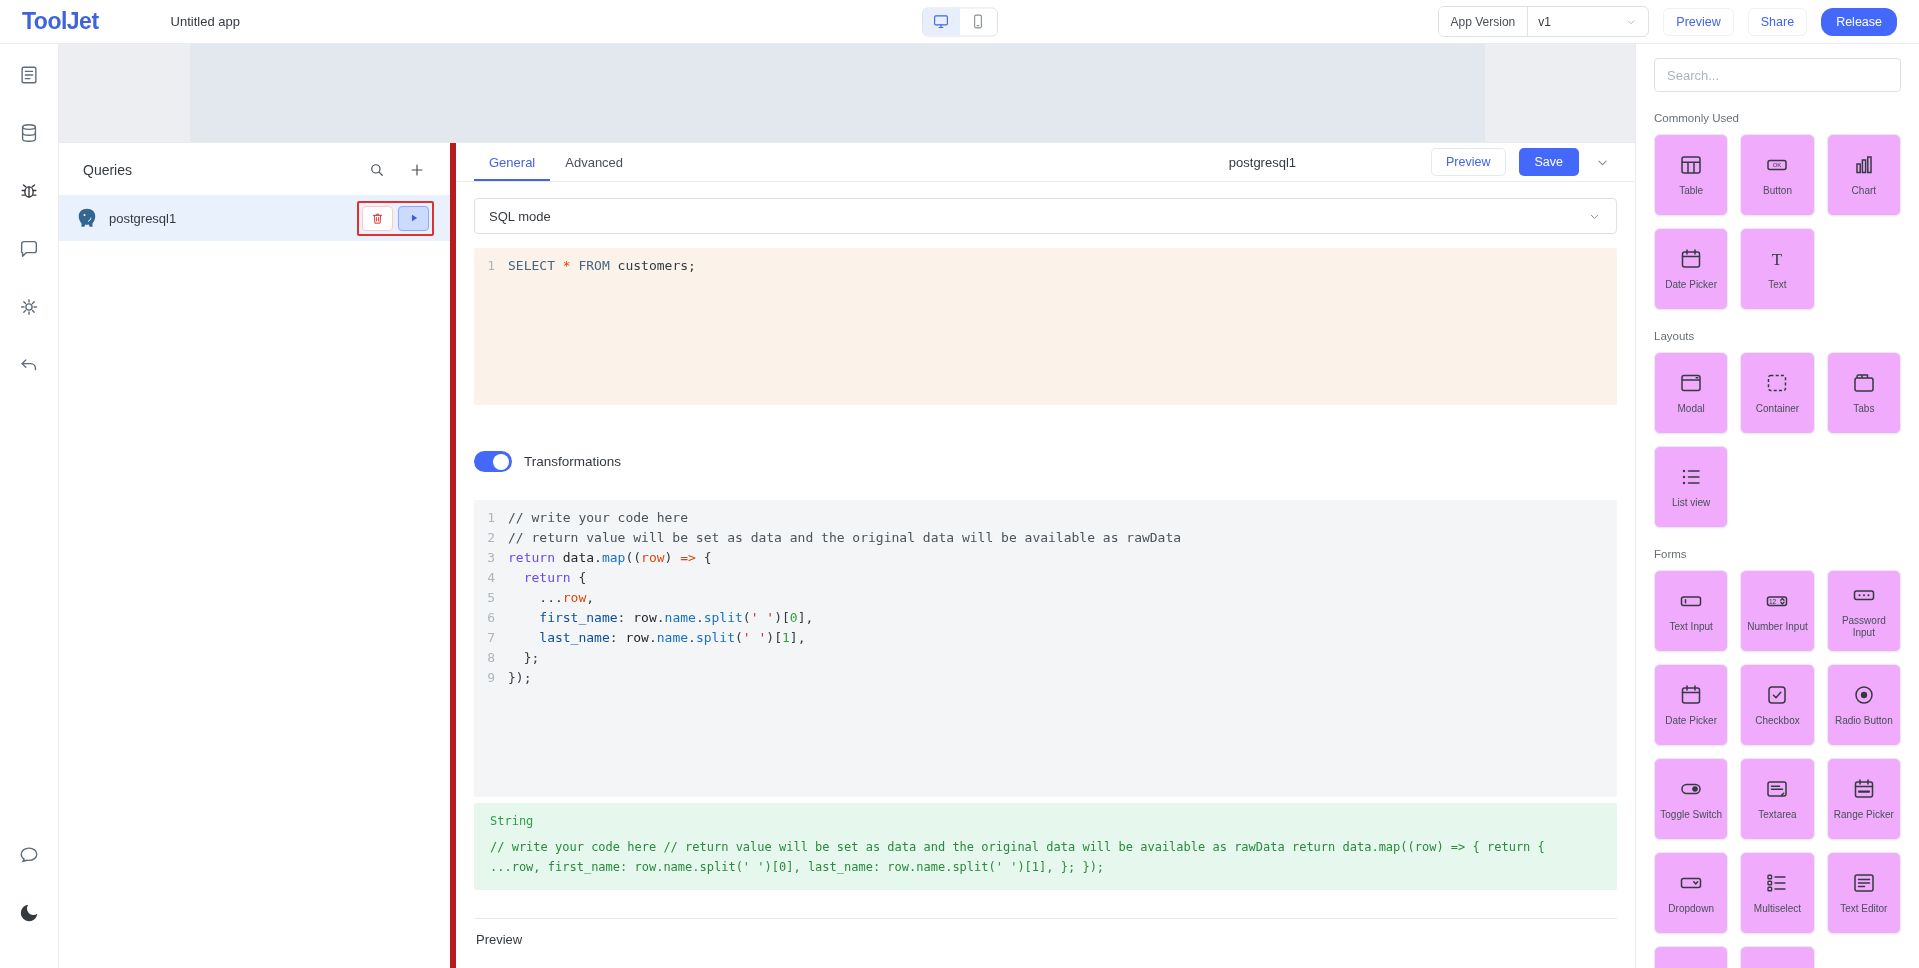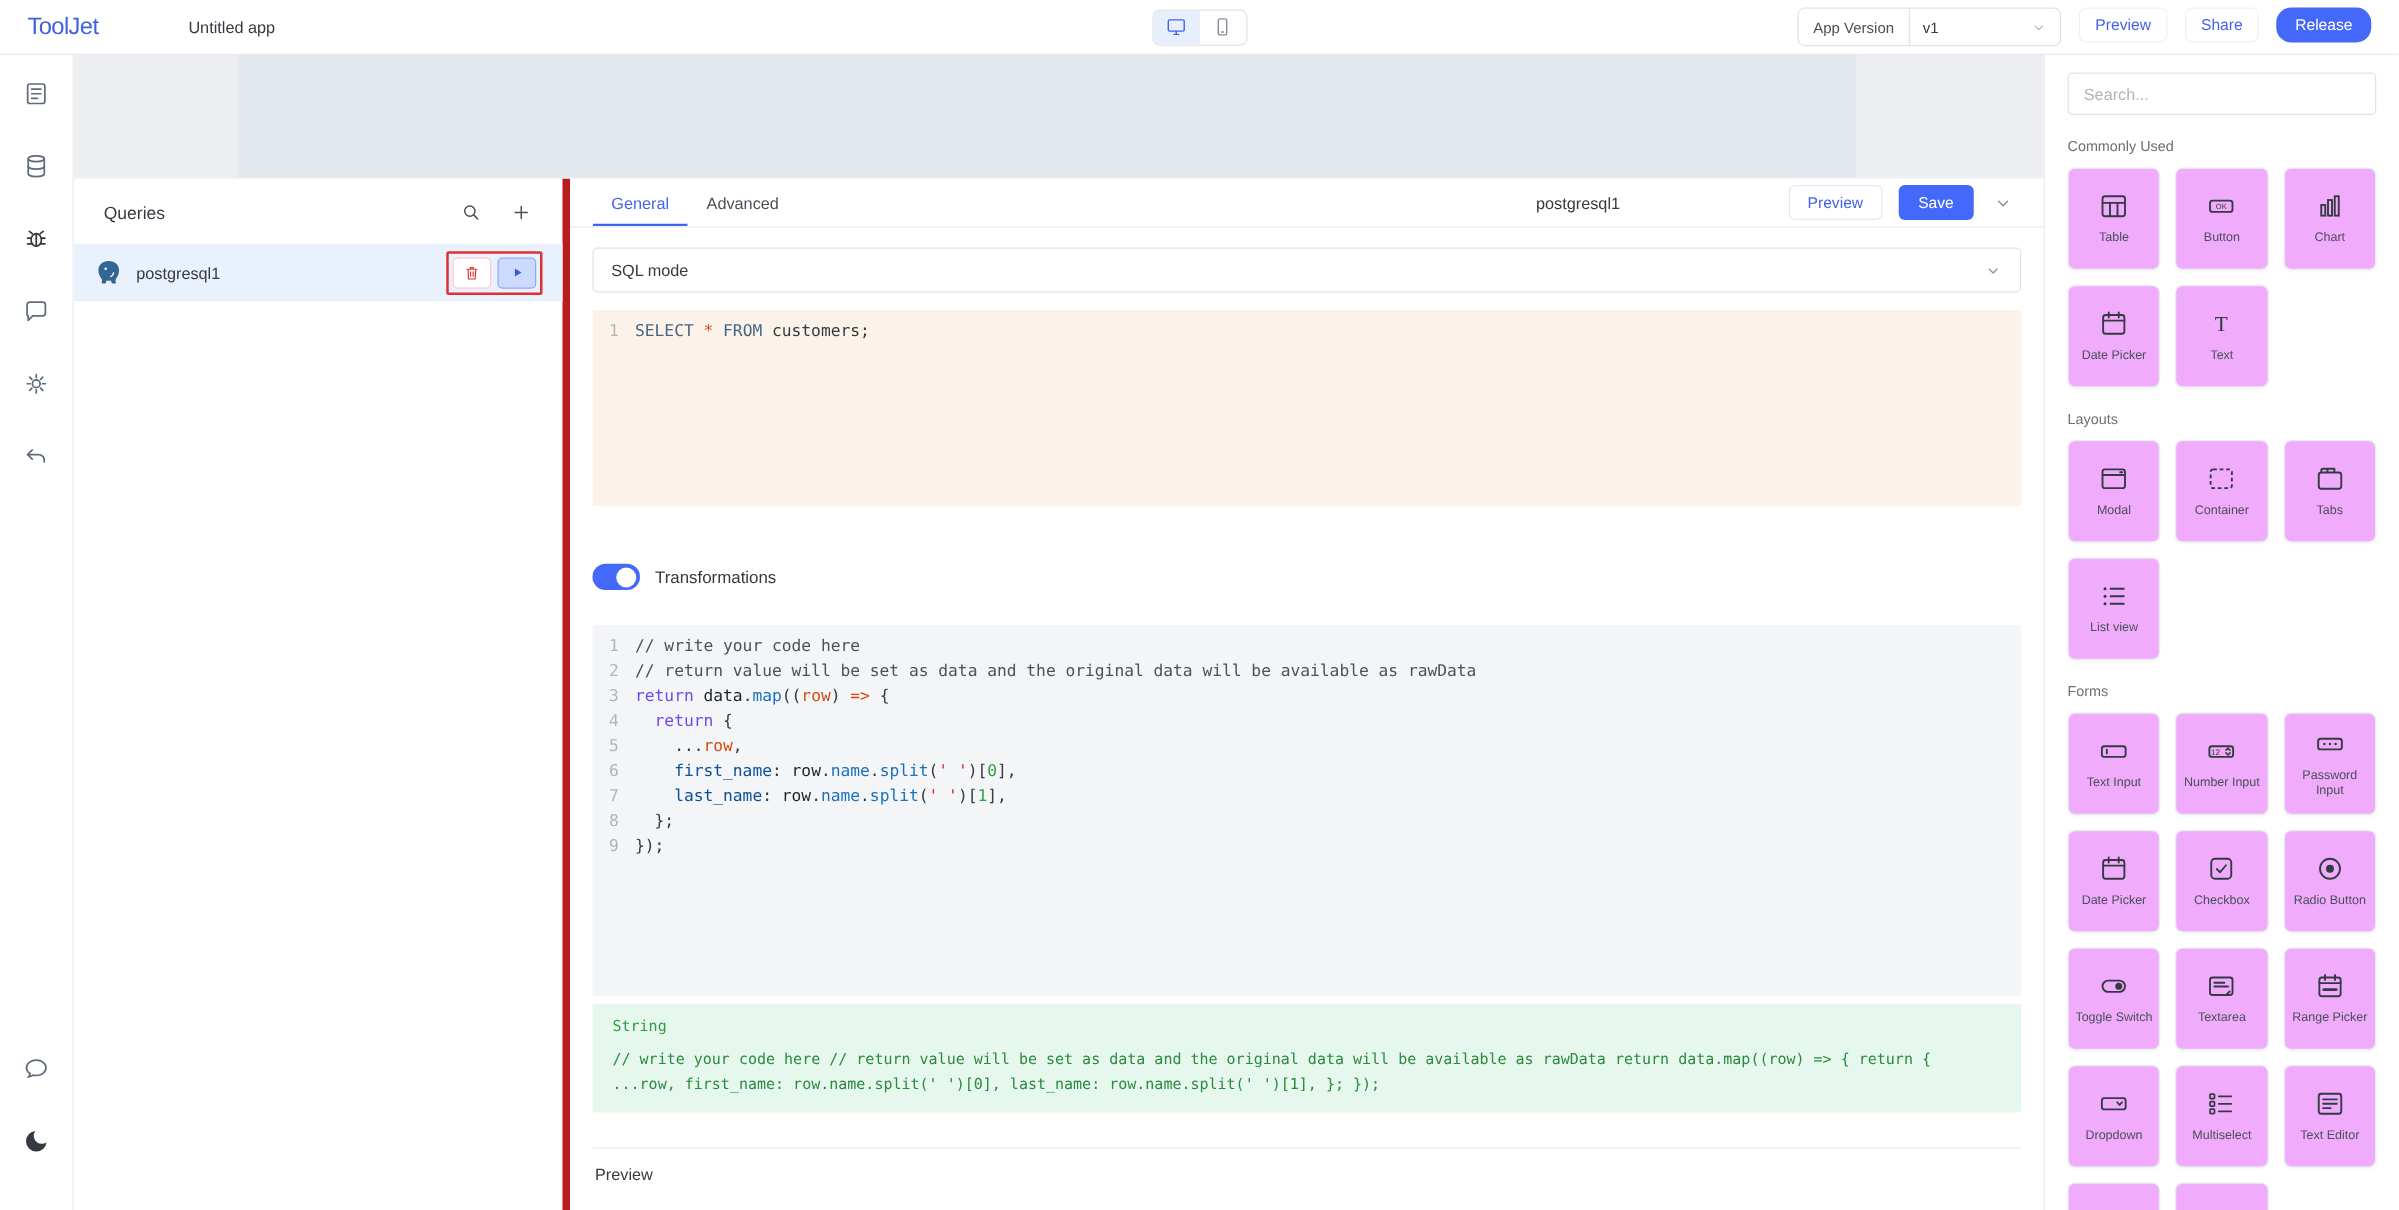--- a/index.html
+++ b/index.html
@@ -4,26 +4,26 @@
 <style>
   *{box-sizing:border-box;margin:0;padding:0}
   html,body{width:1919px;height:968px;overflow:hidden}
   body{font-family:"Liberation Sans",sans-serif;font-size:13px;color:#1f2937;background:#fff}
   button{font-family:inherit;border:none;background:none;cursor:pointer;color:inherit}
   input{font-family:inherit;outline:none}
   svg.ic{display:block}
 
   
   .header{height:44px;display:flex;align-items:center;border-bottom:1px solid #e9ecef;padding:0 22px;position:relative;background:#fff;z-index:5}
-  .logo{font-size:19px;font-weight:400;color:#3e63dd;letter-spacing:-.5px}
+  .logo{font-size:23px;font-weight:700;color:#3e63dd;letter-spacing:-.5px}
   .app-name{margin-left:72px;font-size:13px;color:#343a40}
   .device-toggle{position:absolute;left:50%;top:50%;transform:translate(-50%,-50%);display:flex;border:1px solid #dee2e6;border-radius:6px;overflow:hidden}
   .device-btn{width:37px;height:27px;display:flex;align-items:center;justify-content:center;color:#868e96;background:#fff}
   .device-btn.active{background:#e7effd;color:#4263eb}
-  .header-right{margin-left:auto;display:flex;align-items:flex-start;gap:14px}
+  .header-right{margin-left:auto;display:flex;align-items:center;gap:14px}
   .version-group{display:flex;align-items:stretch;border:1px solid #dee2e6;border-radius:6px;height:31px;overflow:hidden}
   .version-label{padding:0 12px;font-size:12px;color:#495057;border-right:1px solid #dee2e6;display:flex;align-items:center;background:#fff}
   .version-select{display:flex;align-items:center;padding:0 10px;font-size:12px;color:#343a40;width:120px;cursor:pointer}
   .version-select .chev{margin-left:auto;color:#adb5bd}
   .text-btn{font-size:12.5px;color:#4263eb;padding:6px 12px;border:1px solid #eef1f6;border-radius:6px;background:#fff}
   .release-btn{font-size:12.5px;color:#fff;background:#4368fa;padding:7px 15px;border-radius:12px;font-weight:500}
 
   
   .app-body{display:flex;height:924px}
   .rail{width:59px;border-right:1px solid #e9ecef;display:flex;flex-direction:column;align-items:center;padding:20px 0 44px;gap:36px;background:#fff;flex:none}

